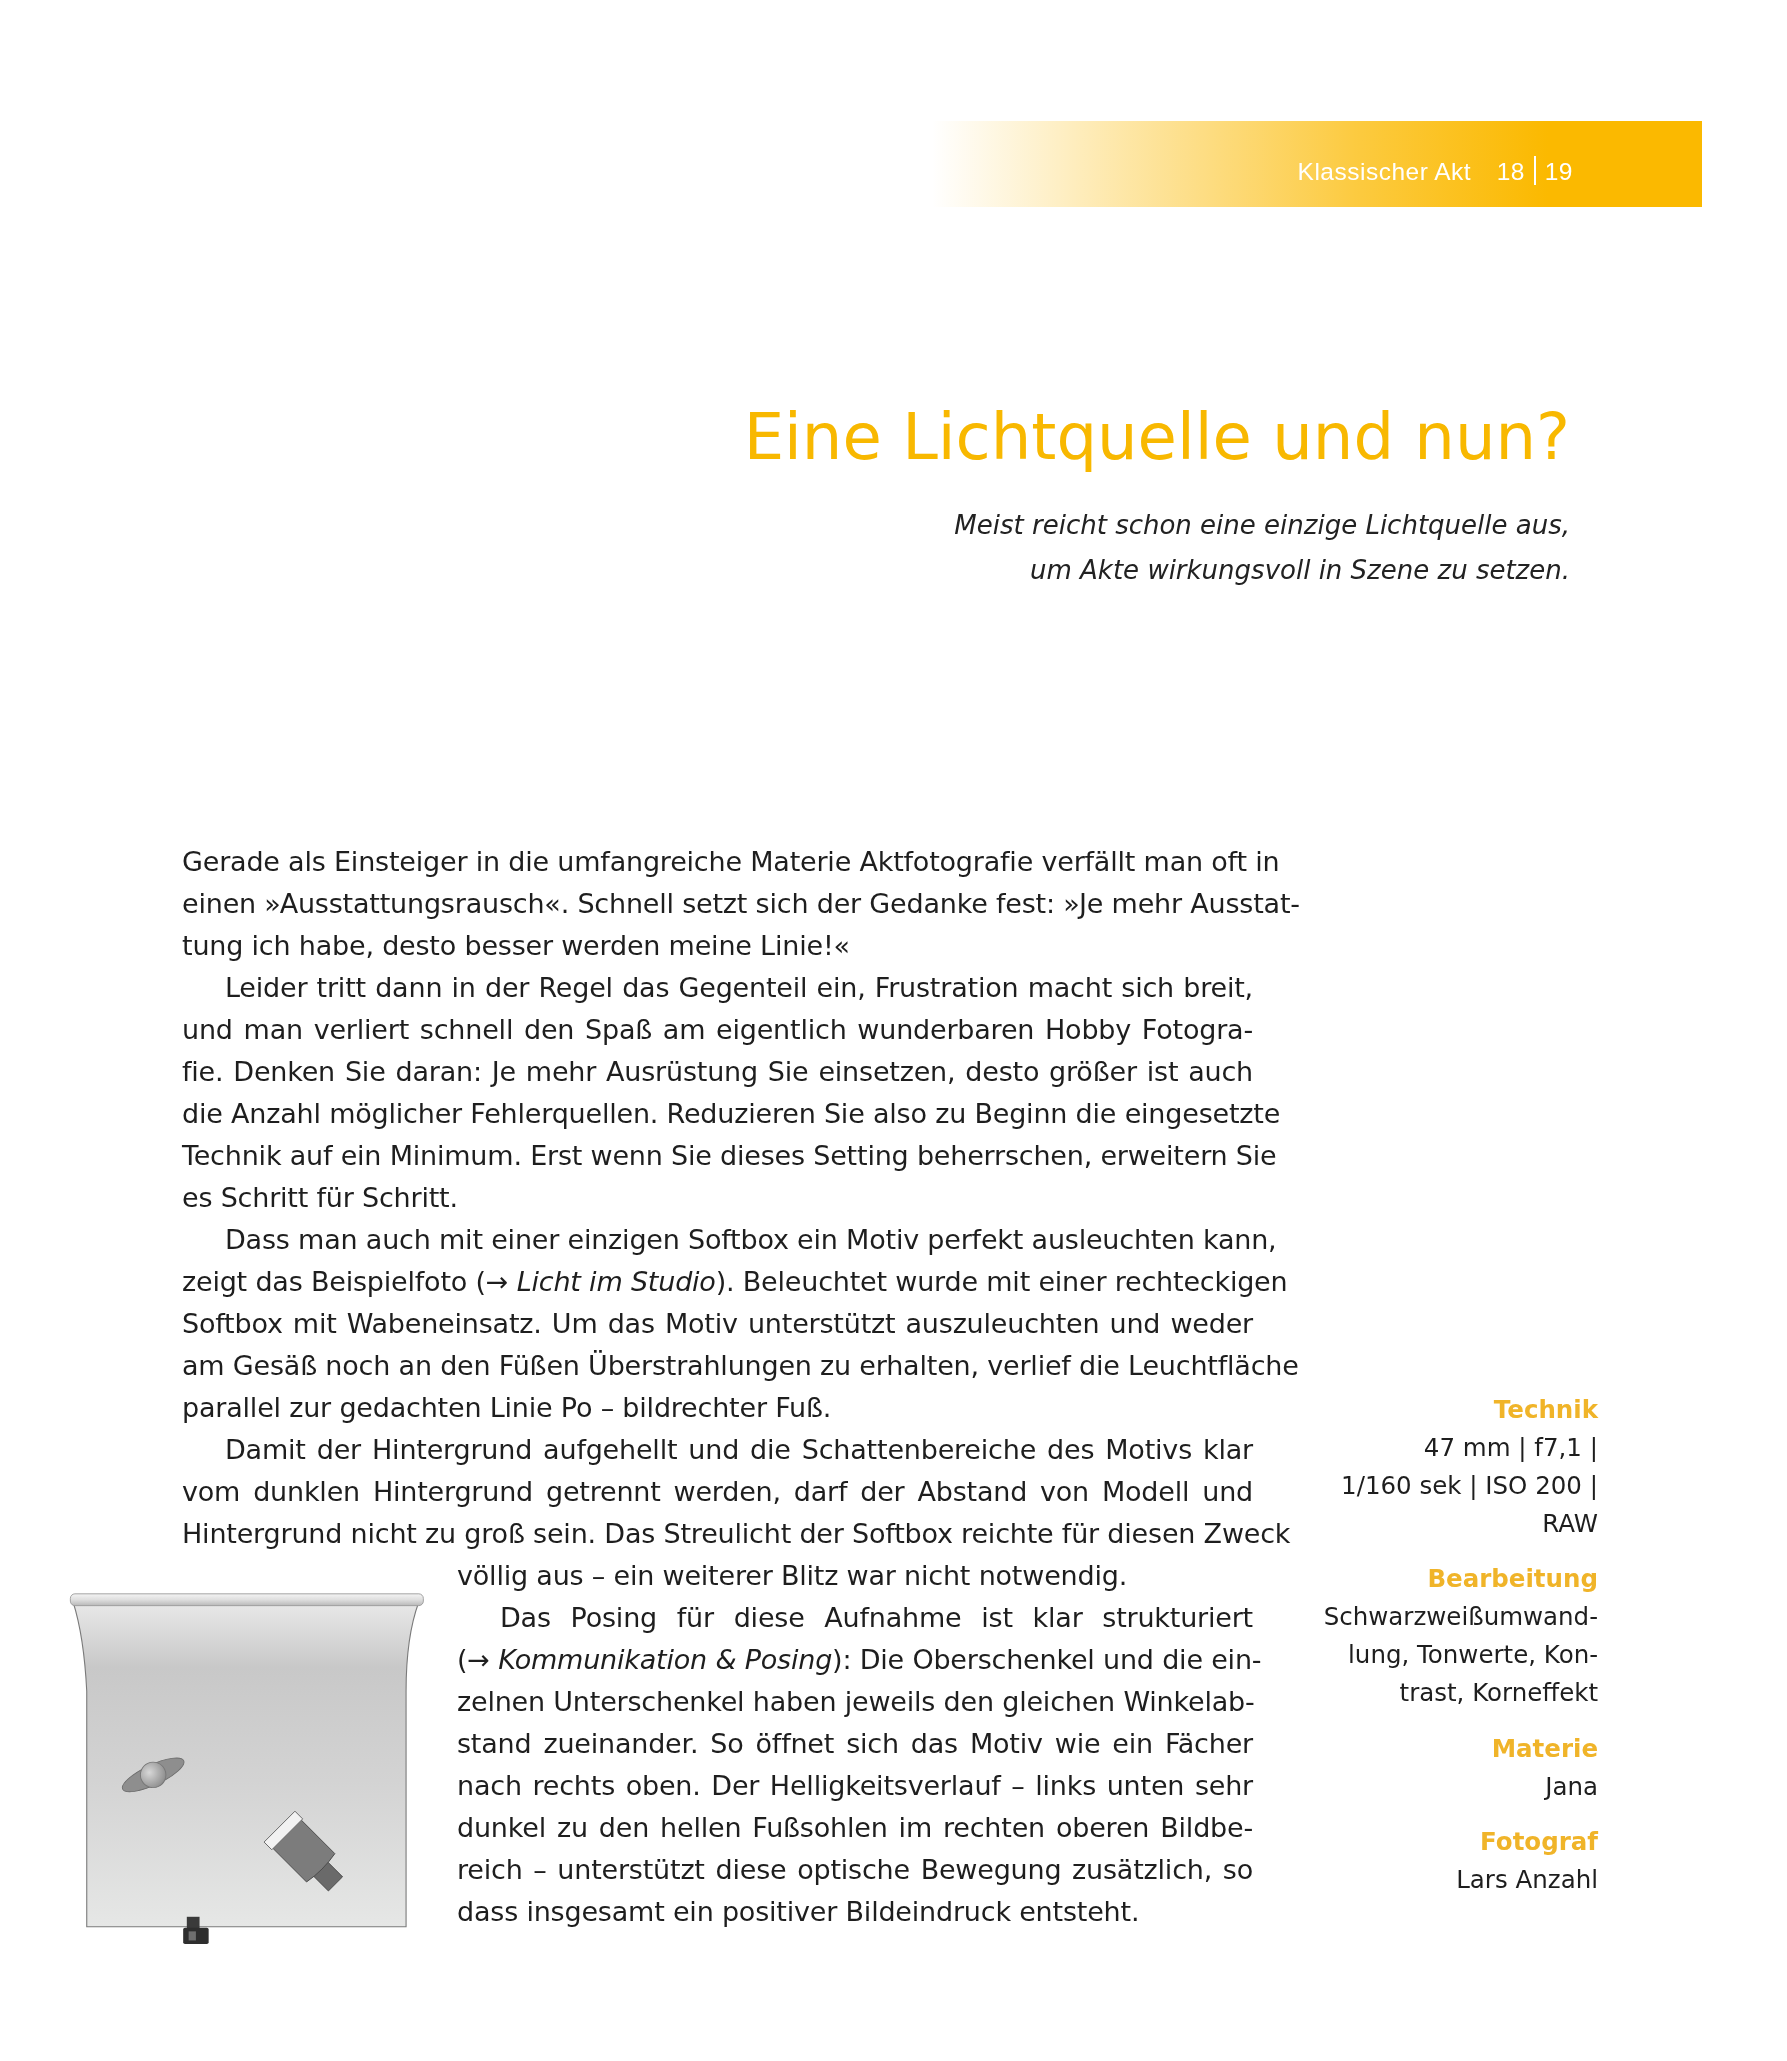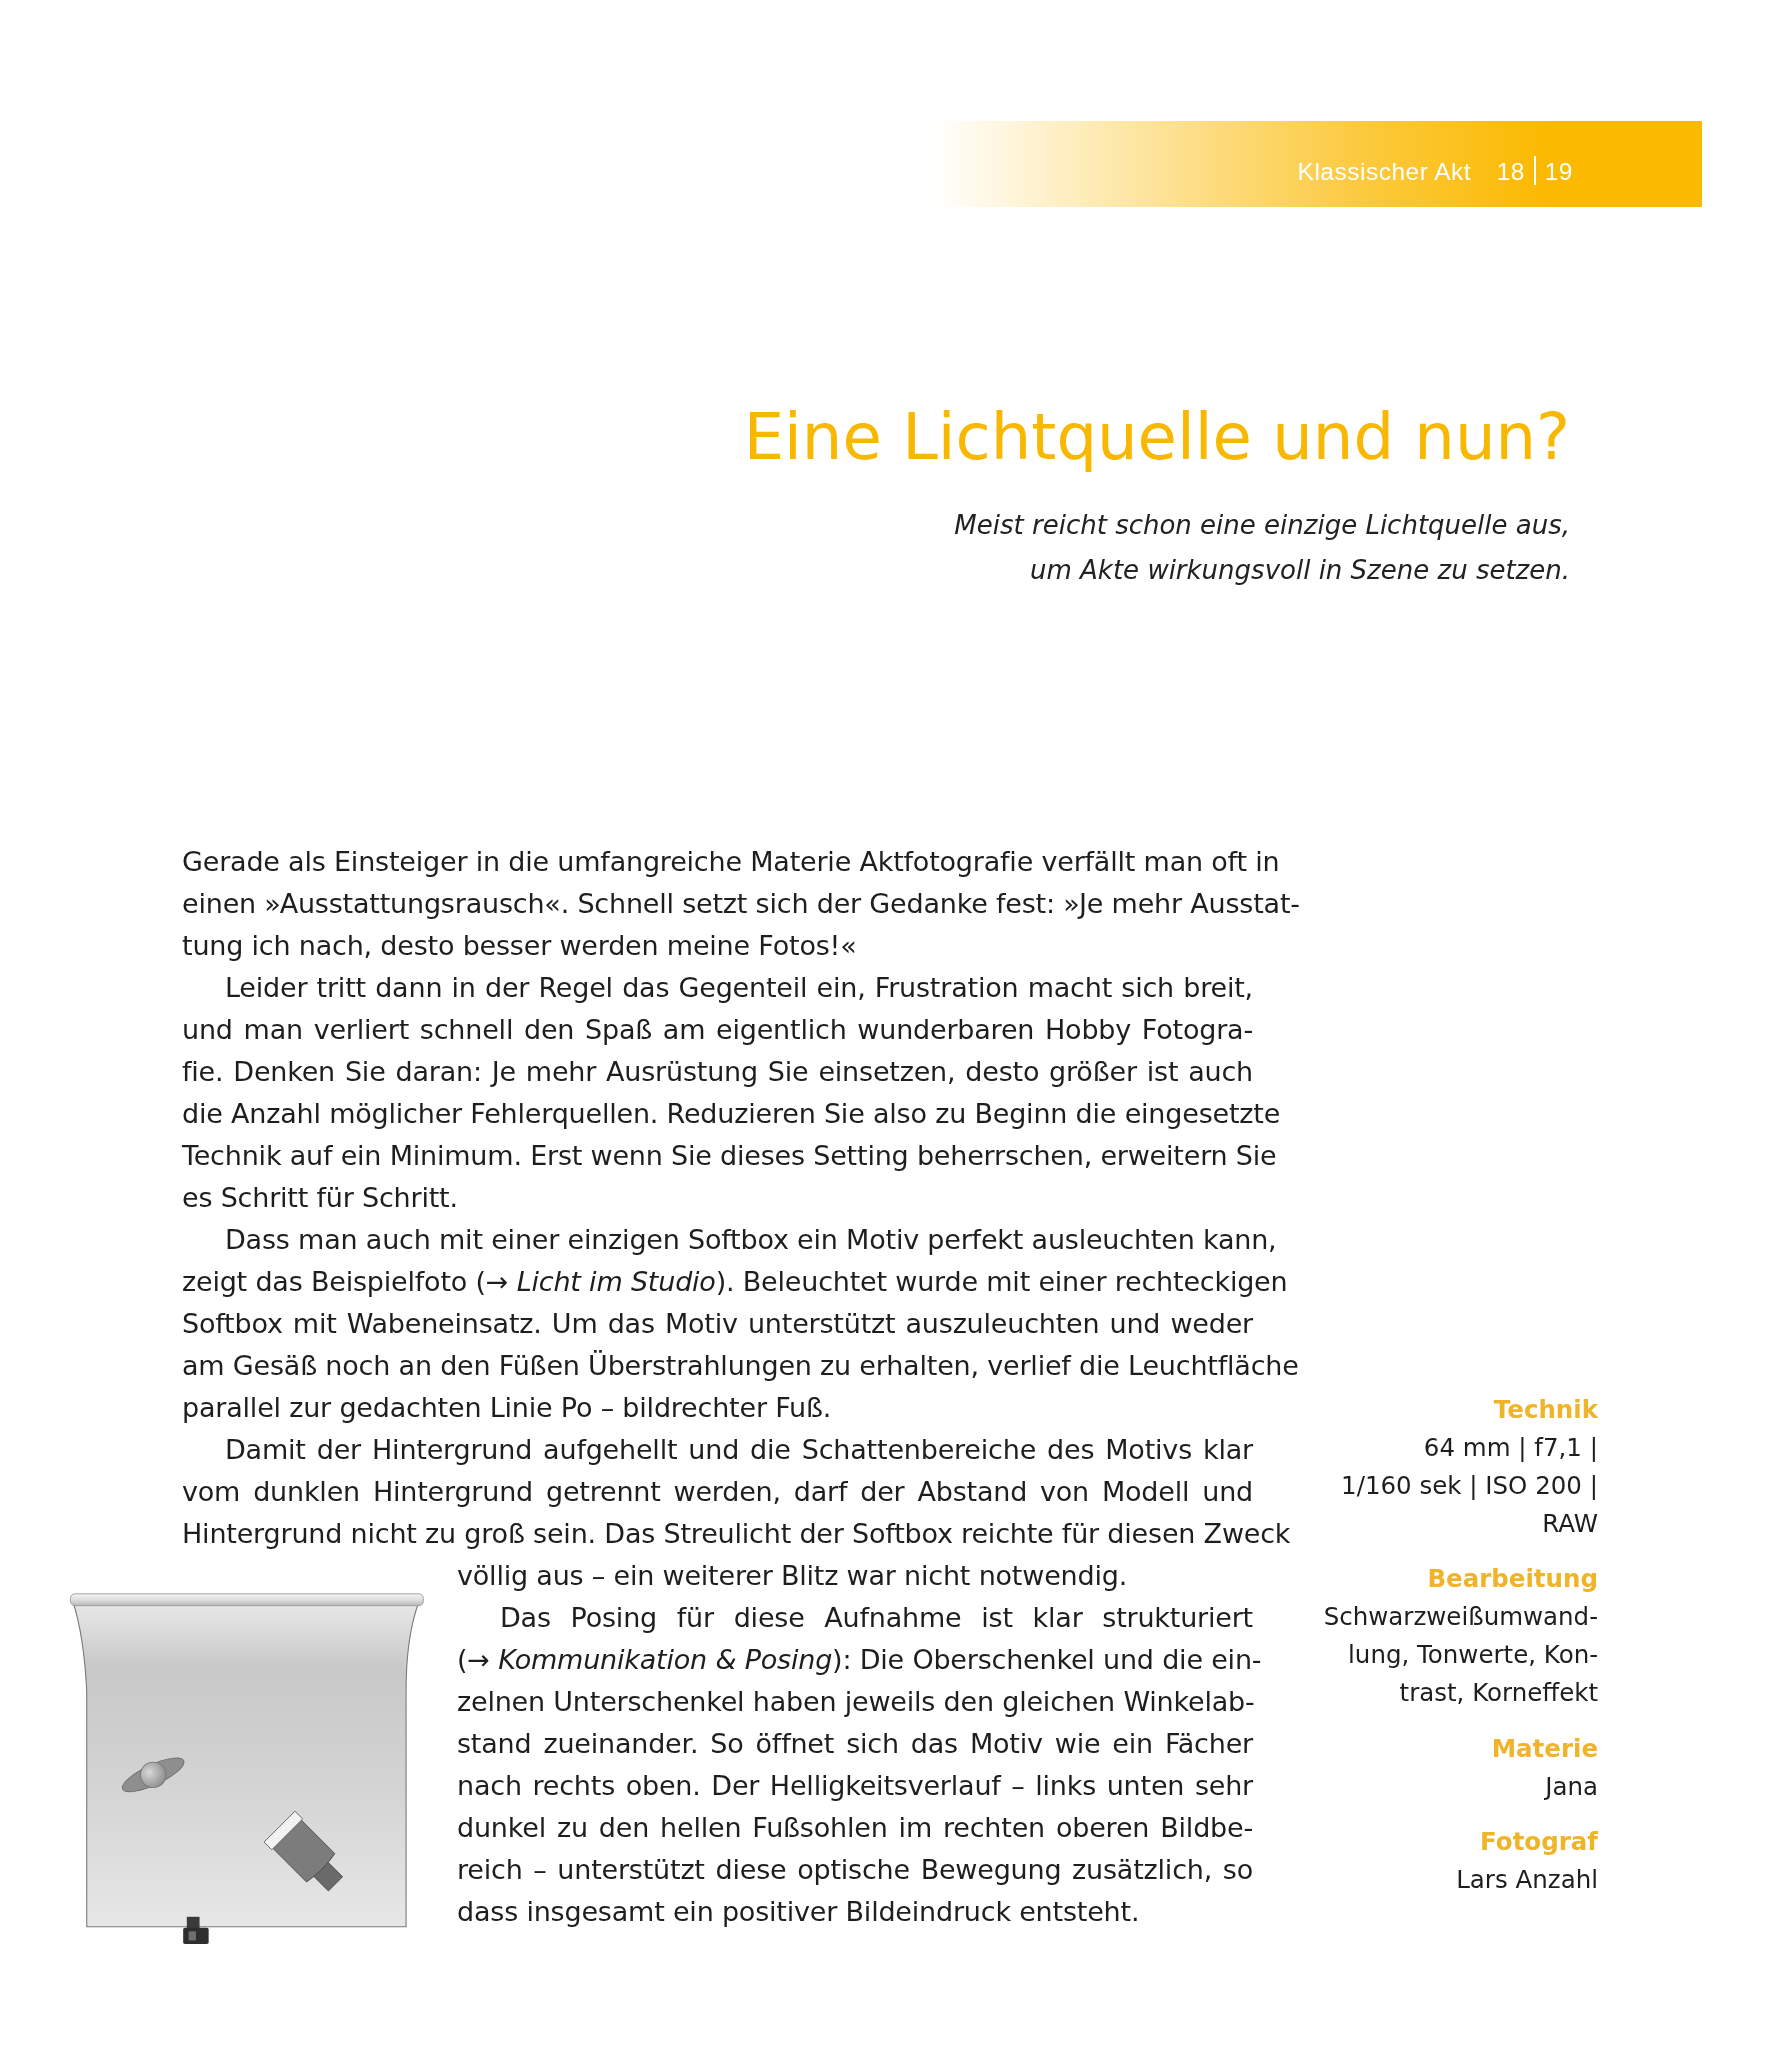--- a/index.html
+++ b/index.html
@@ -56,21 +56,21 @@
 <h1 class="page-title">Eine Lichtquelle und nun?</h1>
 <div class="subtitle">
   <span>Meist reicht schon eine einzige Lichtquelle aus,</span>
   <span>um Akte wirkungsvoll in Szene zu setzen.</span>
 </div>
 
 <div class="body-col">
   <p>
     <span class="line">Gerade als Einsteiger in die umfangreiche Materie Aktfotografie verfällt man oft in</span>
     <span class="line">einen »Ausstattungsrausch«. Schnell setzt sich der Gedanke fest: »Je mehr Ausstat-</span>
-    <span class="line last">tung ich nach, desto besser werden meine Fotos!«</span>
+    <span class="line last">tung ich habe, desto besser werden meine Linie!«</span>
   </p>
   <p>
     <span class="line" style="padding-left:43px">Leider tritt dann in der Regel das Gegenteil ein, Frustration macht sich breit,</span>
     <span class="line">und man verliert schnell den Spaß am eigentlich wunderbaren Hobby Fotogra-</span>
     <span class="line">fie. Denken Sie daran: Je mehr Ausrüstung Sie einsetzen, desto größer ist auch</span>
     <span class="line">die Anzahl möglicher Fehlerquellen. Reduzieren Sie also zu Beginn die eingesetzte</span>
     <span class="line">Technik auf ein Minimum. Erst wenn Sie dieses Setting beherrschen, erweitern Sie</span>
     <span class="line last">es Schritt für Schritt.</span>
   </p>
   <p>
@@ -94,21 +94,21 @@
     <span class="line">nach rechts oben. Der Helligkeitsverlauf – links unten sehr</span>
     <span class="line">dunkel zu den hellen Fußsohlen im rechten oberen Bildbe-</span>
     <span class="line">reich – unterstützt diese optische Bewegung zusätzlich, so</span>
     <span class="line last">dass insgesamt ein positiver Bildeindruck entsteht.</span>
   </p>
 </div>
 
 <div class="sidebar">
   <div class="block">
     <span class="label">Technik</span>
-    <span class="value">64 mm | f7,1 |</span>
+    <span class="value">47 mm | f7,1 |</span>
     <span class="value">1/160 sek | ISO 200 |</span>
     <span class="value">RAW</span>
   </div>
   <div class="block">
     <span class="label">Bearbeitung</span>
     <span class="value">Schwarzweißumwand-</span>
     <span class="value">lung, Tonwerte, Kon-</span>
     <span class="value">trast, Korneffekt</span>
   </div>
   <div class="block">

